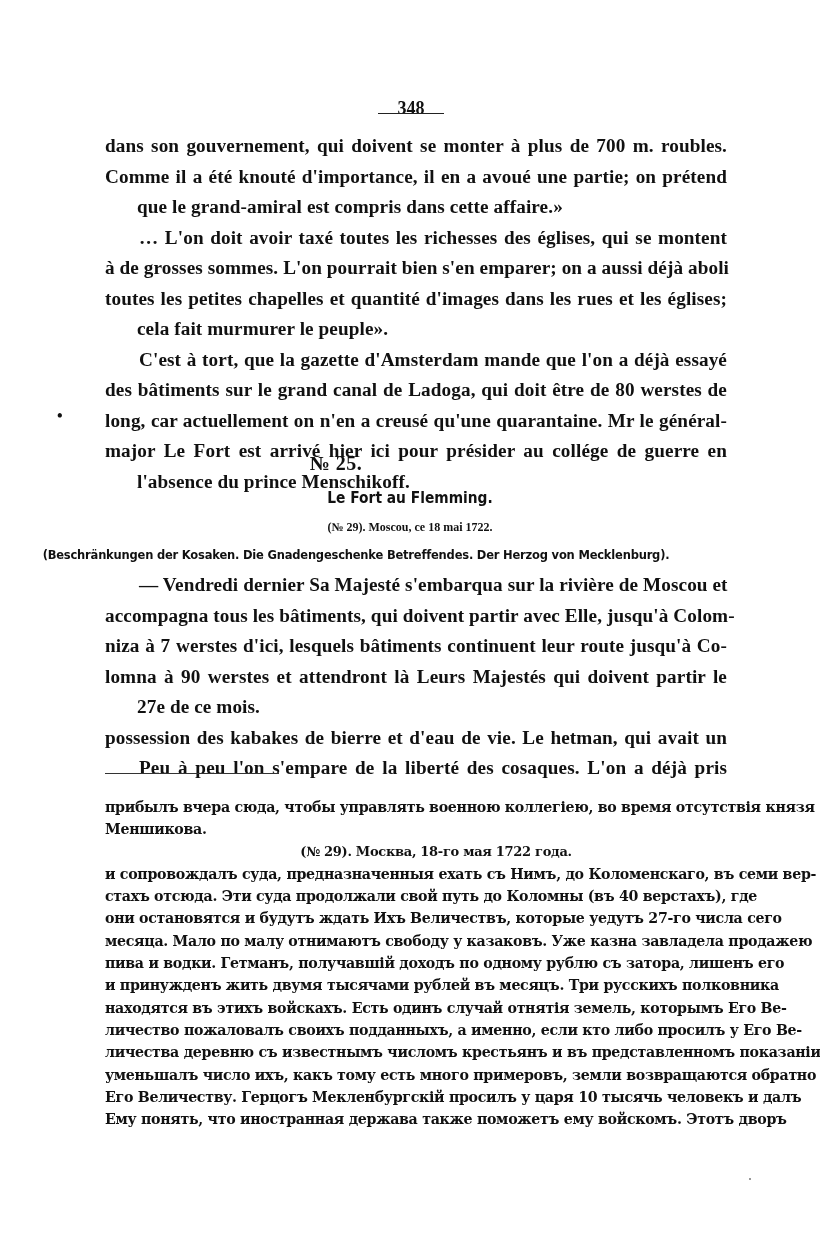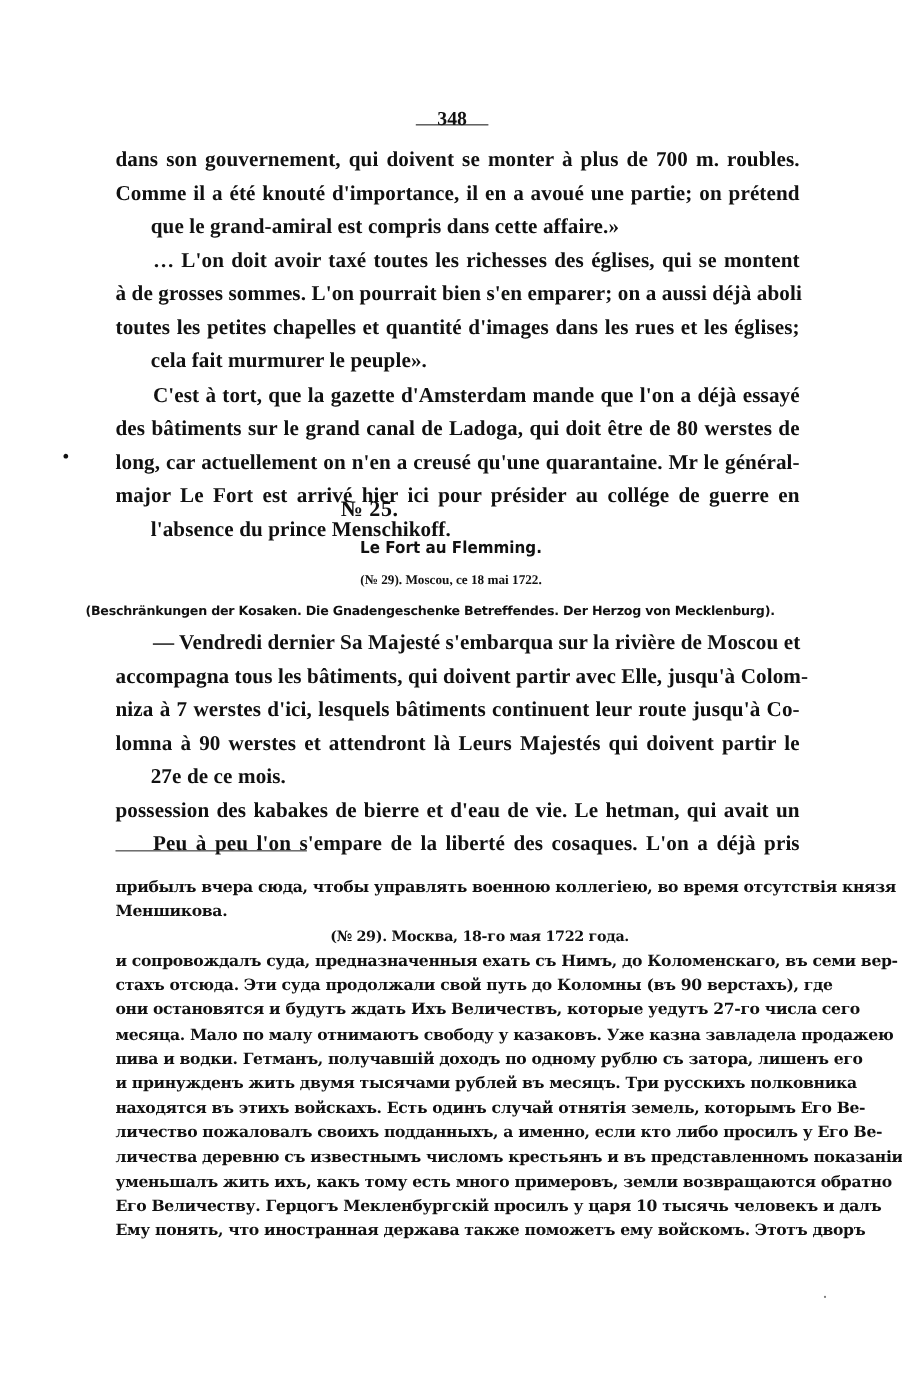--- a/index.html
+++ b/index.html
@@ -17,21 +17,21 @@
   .margin-dot { position: absolute; left: 57px; top: 407px; font-size: 16px; font-weight: bold; }
   .doc-number { position: absolute; top: 452px; left: 0; width: 672px; text-align: center;
                 font-weight: bold; font-size: 20px; letter-spacing: 0.5px; }
   .doc-title { position: absolute; top: 489px; left: 0; width: 820px; text-align: center;
                font-weight: bold; font-size: 15px; font-family: "DejaVu Sans", sans-serif;
                transform: scaleX(0.92); }
   .doc-date { position: absolute; top: 520px; left: 0; width: 820px; text-align: center;
               font-size: 12px; font-weight: bold; }
   .doc-summary { position: absolute; top: 548px; left: 0; width: 712px; text-align: center;
                  font-size: 11.5px; font-weight: bold; font-family: "DejaVu Sans", sans-serif;
-                 letter-spacing: -0.2px; padding-left: 35px; }
+                 letter-spacing: -0.2px; }
   .body2 { position: absolute; left: 105px; width: 622px; top: 570px; }
   .fn-rule { position: absolute; top: 773px; left: 105px; width: 174px; border-top: 1.5px solid #333; }
   .footnote { position: absolute; left: 105px; width: 622px; top: 796px; }
   .fn-line { font-size: 14.2px; line-height: 22.3px; font-weight: bold; white-space: nowrap;
              text-align: justify; text-align-last: justify;
              font-family: "DejaVu Serif", serif; letter-spacing: -0.3px; }
   .fn-line.last { text-align-last: left; }
   .fn-date { text-align: center; text-align-last: center; font-size: 13px; padding-left: 40px; }
   .fn-indent { padding-left: 30px; }
   .corner-mark { position: absolute; left: 749px; top: 1178px; width: 2px; height: 2px;
@@ -75,26 +75,26 @@
   <div class="line indent">Peu à peu l'on s'empare de la liberté des cosaques. L'on a déjà pris</div>
 </div>
 
 <div class="fn-rule"></div>
 
 <div class="footnote">
   <div class="fn-line">прибылъ вчера сюда, чтобы управлять военною коллегіею, во время отсутствія князя</div>
   <div class="fn-line last">Меншикова.</div>
   <div class="fn-line fn-date">(№ 29).   Москва, 18-го мая 1722 года.</div>
   <div class="fn-line">и сопровождалъ суда, предназначенныя ехать съ Нимъ, до Коломенскаго, въ семи вер-</div>
-  <div class="fn-line">стахъ отсюда. Эти суда продолжали свой путь до Коломны (въ 90 верстахъ), где</div>
+  <div class="fn-line">стахъ отсюда. Эти суда продолжали свой путь до Коломны (въ 40 верстахъ), где</div>
   <div class="fn-line">они остановятся и будутъ ждать Ихъ Величествъ, которые уедутъ 27-го числа сего</div>
   <div class="fn-line">месяца. Мало по малу отнимаютъ свободу у казаковъ. Уже казна завладела продажею</div>
   <div class="fn-line">пива и водки. Гетманъ, получавшій доходъ по одному рублю съ затора, лишенъ его</div>
   <div class="fn-line">и принужденъ жить двумя тысячами рублей въ месяцъ. Три русскихъ полковника</div>
   <div class="fn-line">находятся въ этихъ войскахъ. Есть одинъ случай отнятія земель, которымъ Его Ве-</div>
   <div class="fn-line">личество пожаловалъ своихъ подданныхъ, а именно, если кто либо просилъ у Его Ве-</div>
   <div class="fn-line">личества деревню съ известнымъ числомъ крестьянъ и въ представленномъ показаніи</div>
-  <div class="fn-line">уменьшалъ жить ихъ, какъ тому есть много примеровъ, земли возвращаются обратно</div>
+  <div class="fn-line">уменьшалъ число ихъ, какъ тому есть много примеровъ, земли возвращаются обратно</div>
   <div class="fn-line">Его Величеству. Герцогъ Мекленбургскій просилъ у царя 10 тысячь человекъ и далъ</div>
   <div class="fn-line">Ему понять, что иностранная держава также поможетъ ему войскомъ. Этотъ дворъ</div>
 </div>
 
 <div class="corner-mark"></div>
 
 </body></html>

